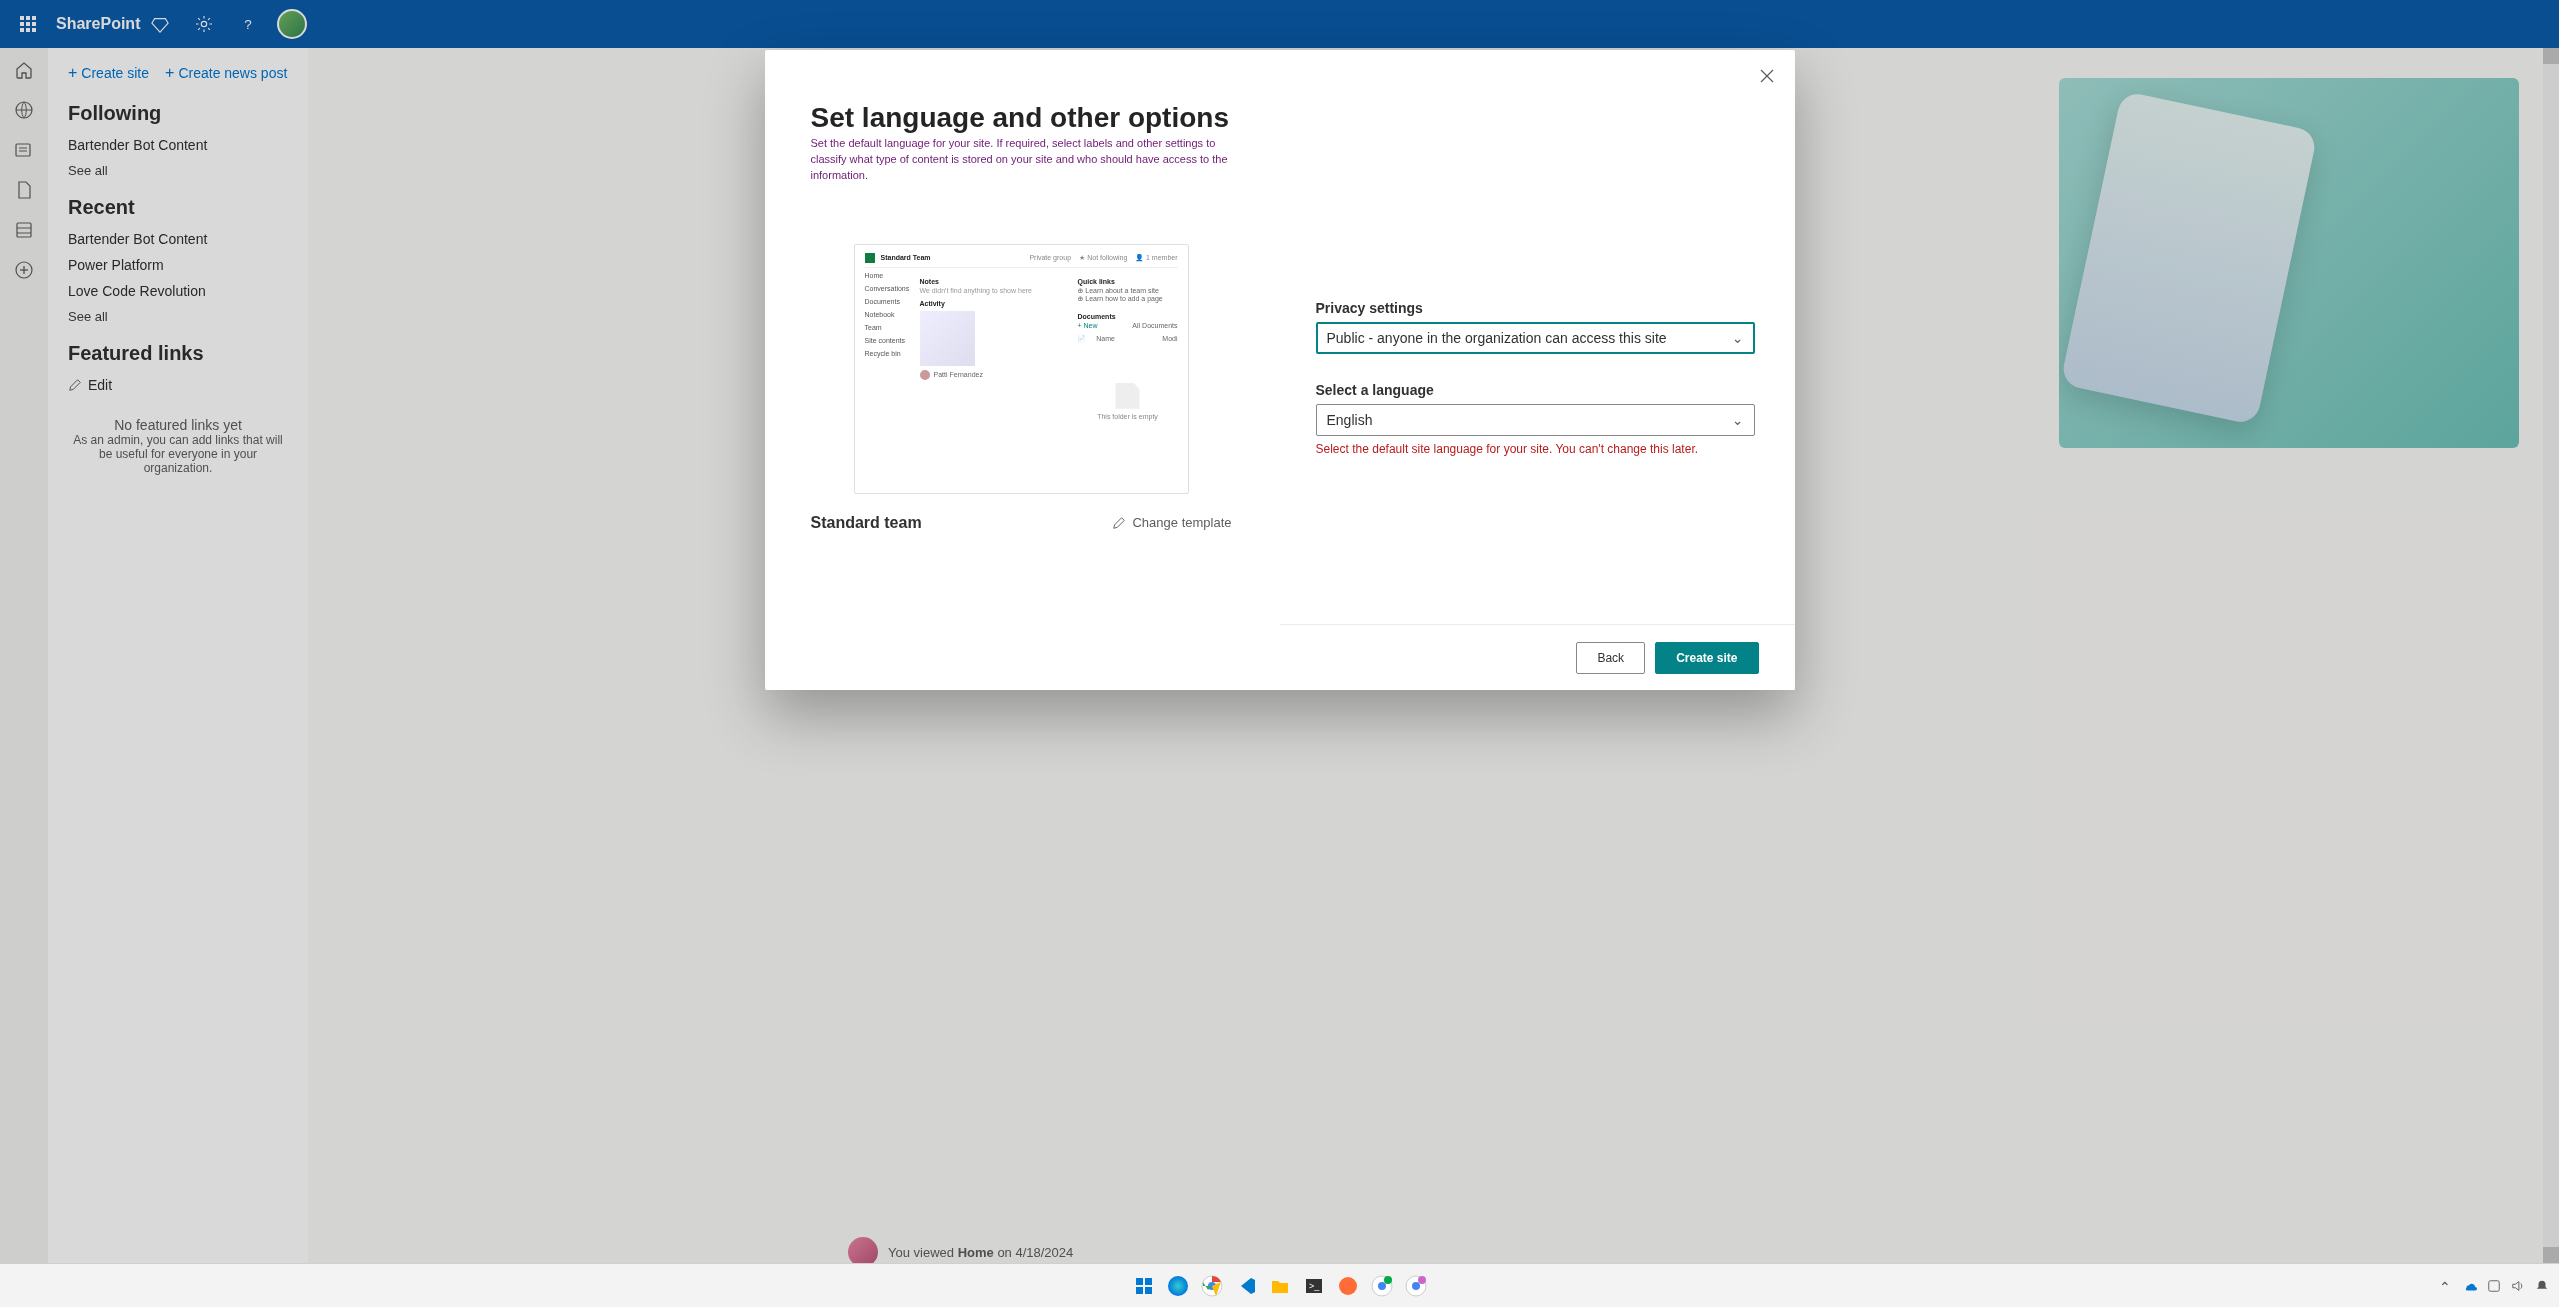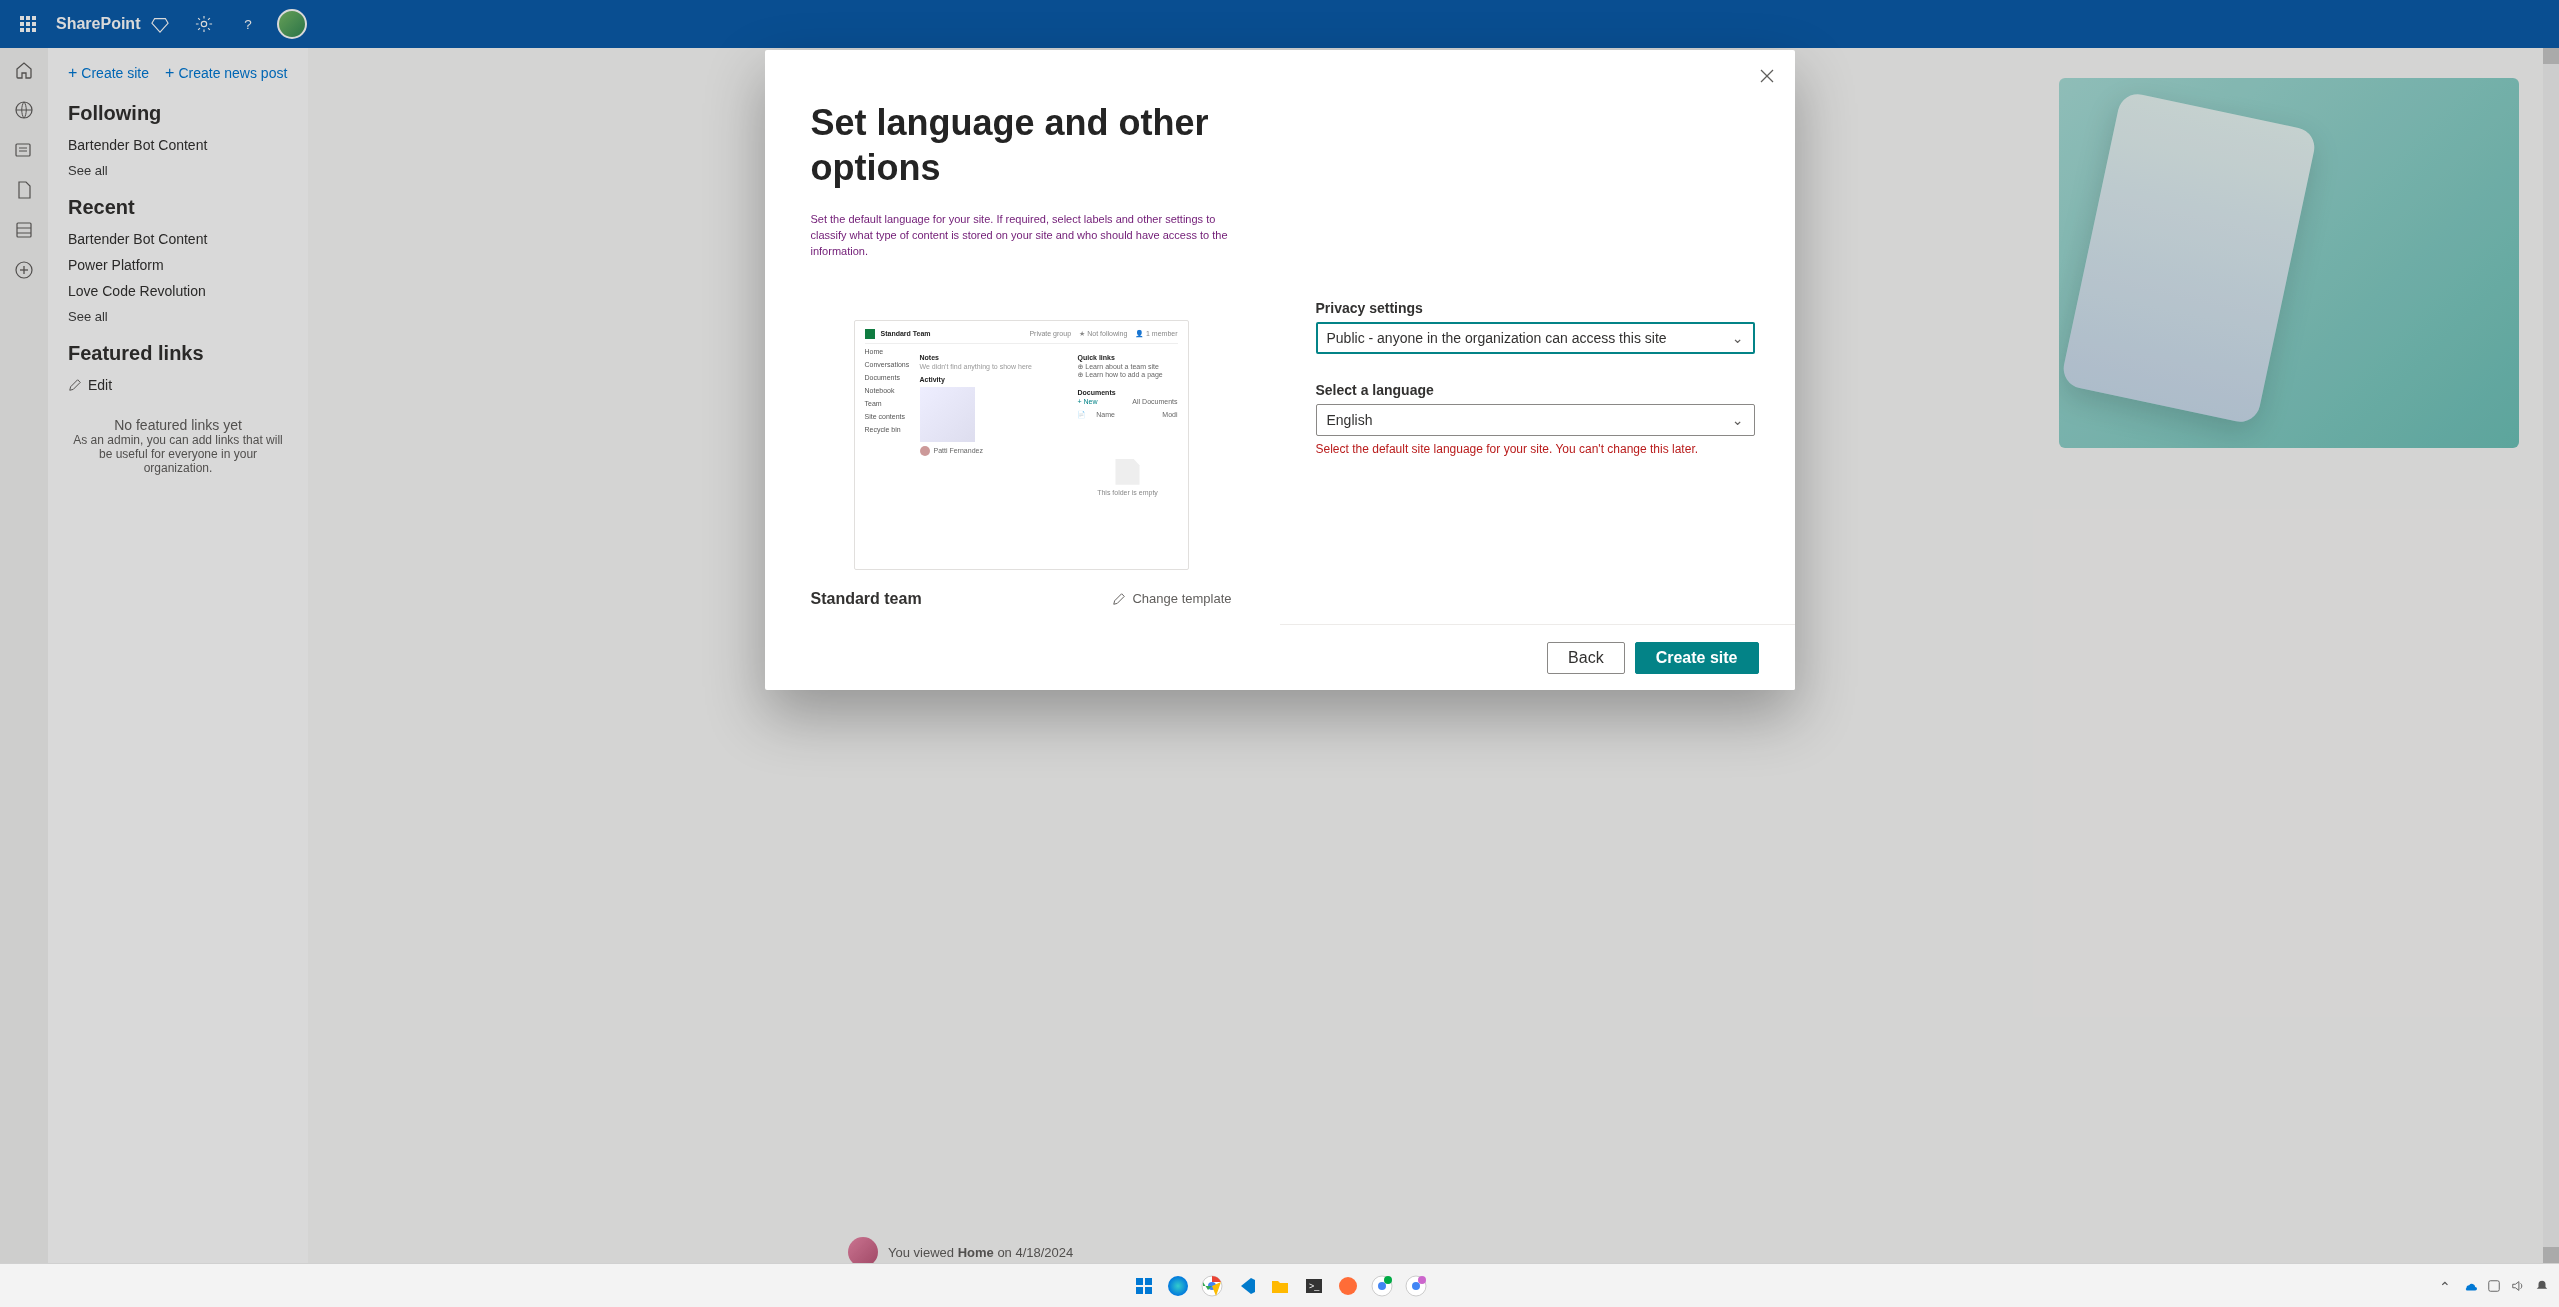--- a/index.html
+++ b/index.html
@@ -41,21 +41,21 @@
   .hero-img::after { content:""; position:absolute; left:30px; top:30px; width:200px; height:300px; background:linear-gradient(180deg,#e8f6f4,#cde); border-radius:20px; transform:rotate(12deg); box-shadow:0 10px 30px rgba(0,0,0,.15); }
   .activity-line { position:absolute; left:540px; bottom:40px; display:flex; align-items:center; gap:10px; font-size:13px; color:#605e5c; }
   .activity-av { width:30px; height:30px; border-radius:50%; background:linear-gradient(135deg,#e8a,#b57); }
 
   
   .overlay { position:absolute; inset:0; background:rgba(0,0,0,0.15); display:flex; align-items:flex-start; justify-content:center; padding-top:50px; }
   .dialog { width:1030px; height:640px; background:#fff; border-radius:2px; box-shadow:0 25px 60px rgba(0,0,0,.3); display:flex; position:relative; overflow:hidden; }
   .dialog-close { position:absolute; top:12px; right:14px; cursor:pointer; color:#605e5c; padding:6px; }
   .dlg-left { width:515px; padding:50px 48px 20px 46px; display:flex; flex-direction:column; }
   .dlg-right { flex:1; padding:60px 40px 20px 36px; display:flex; flex-direction:column; position:relative; }
-  .dlg-title { font-size:36px; font-weight:600; line-height:1.25; color:#242424; margin-bottom:22px; }
+  .dlg-title { font-size:28px; font-weight:600; line-height:1.25; color:#242424; margin-bottom:1px; }
   .dlg-desc { font-size:11px; color:#701a75; line-height:1.45; max-width:420px; }
 
   .preview-card { margin-top:60px; width:335px; height:250px; align-self:center; border:1px solid #e1dfdd; border-radius:2px; background:#fff; padding:8px 10px; font-size:7px; color:#666; overflow:hidden; }
   .pv-head { display:flex; align-items:center; gap:6px; border-bottom:1px solid #eee; padding-bottom:4px; margin-bottom:4px; }
   .pv-sq { width:10px; height:10px; background:#107c41; }
   .pv-title { font-weight:600; color:#222; }
   .pv-right-links { margin-left:auto; display:flex; gap:8px; color:#888; }
   .pv-body { display:flex; gap:10px; }
   .pv-nav { width:45px; display:flex; flex-direction:column; gap:6px; color:#555; }
   .pv-main { flex:1; }
@@ -69,21 +69,21 @@
   .change-template { margin-left:auto; color:#605e5c; font-size:13px; display:flex; align-items:center; gap:6px; cursor:pointer; }
 
   .field-label { font-size:14px; font-weight:600; color:#323130; margin-bottom:6px; }
   .dropdown { width:100%; height:32px; border:1px solid #8a8886; border-radius:2px; display:flex; align-items:center; padding:0 10px; font-size:14px; color:#323130; position:relative; cursor:pointer; }
   .dropdown.focused { border:2px solid #038387; padding:0 9px; }
   .dropdown .chev { margin-left:auto; color:#605e5c; }
   .field-block { margin-bottom:28px; }
   .helper { font-size:12px; color:#b91c1c; margin-top:6px; }
 
   .dlg-footer { position:absolute; left:0; right:0; bottom:0; height:66px; border-top:1px solid #edebe9; display:flex; align-items:center; justify-content:flex-end; gap:10px; padding:0 36px; background:#fff; }
-  .btn { height:32px; padding:0 20px; border-radius:2px; font-size:16px; cursor:pointer; display:flex; align-items:center; }
+  .btn { height:32px; padding:0 20px; border-radius:2px; font-size:12px; cursor:pointer; display:flex; align-items:center; }
   .btn-secondary { background:#fff; border:1px solid #8a8886; color:#323130; }
   .btn-primary { background:#038387; border:1px solid #038387; color:#fff; font-weight:600; }
 
   
   .taskbar { position:absolute; left:0; right:0; bottom:0; height:44px; background:#f3f3f3; border-top:1px solid #d0d0d0; display:flex; align-items:center; justify-content:center; }
   .tb-center { display:flex; gap:6px; align-items:center; }
   .tb-icon { width:28px; height:28px; border-radius:4px; display:flex; align-items:center; justify-content:center; cursor:pointer; }
   .tb-tray { position:absolute; right:10px; display:flex; align-items:center; gap:10px; color:#555; }
   .tb-tray svg, .tb-tray .chev-up { width:14px; height:14px; }
 

